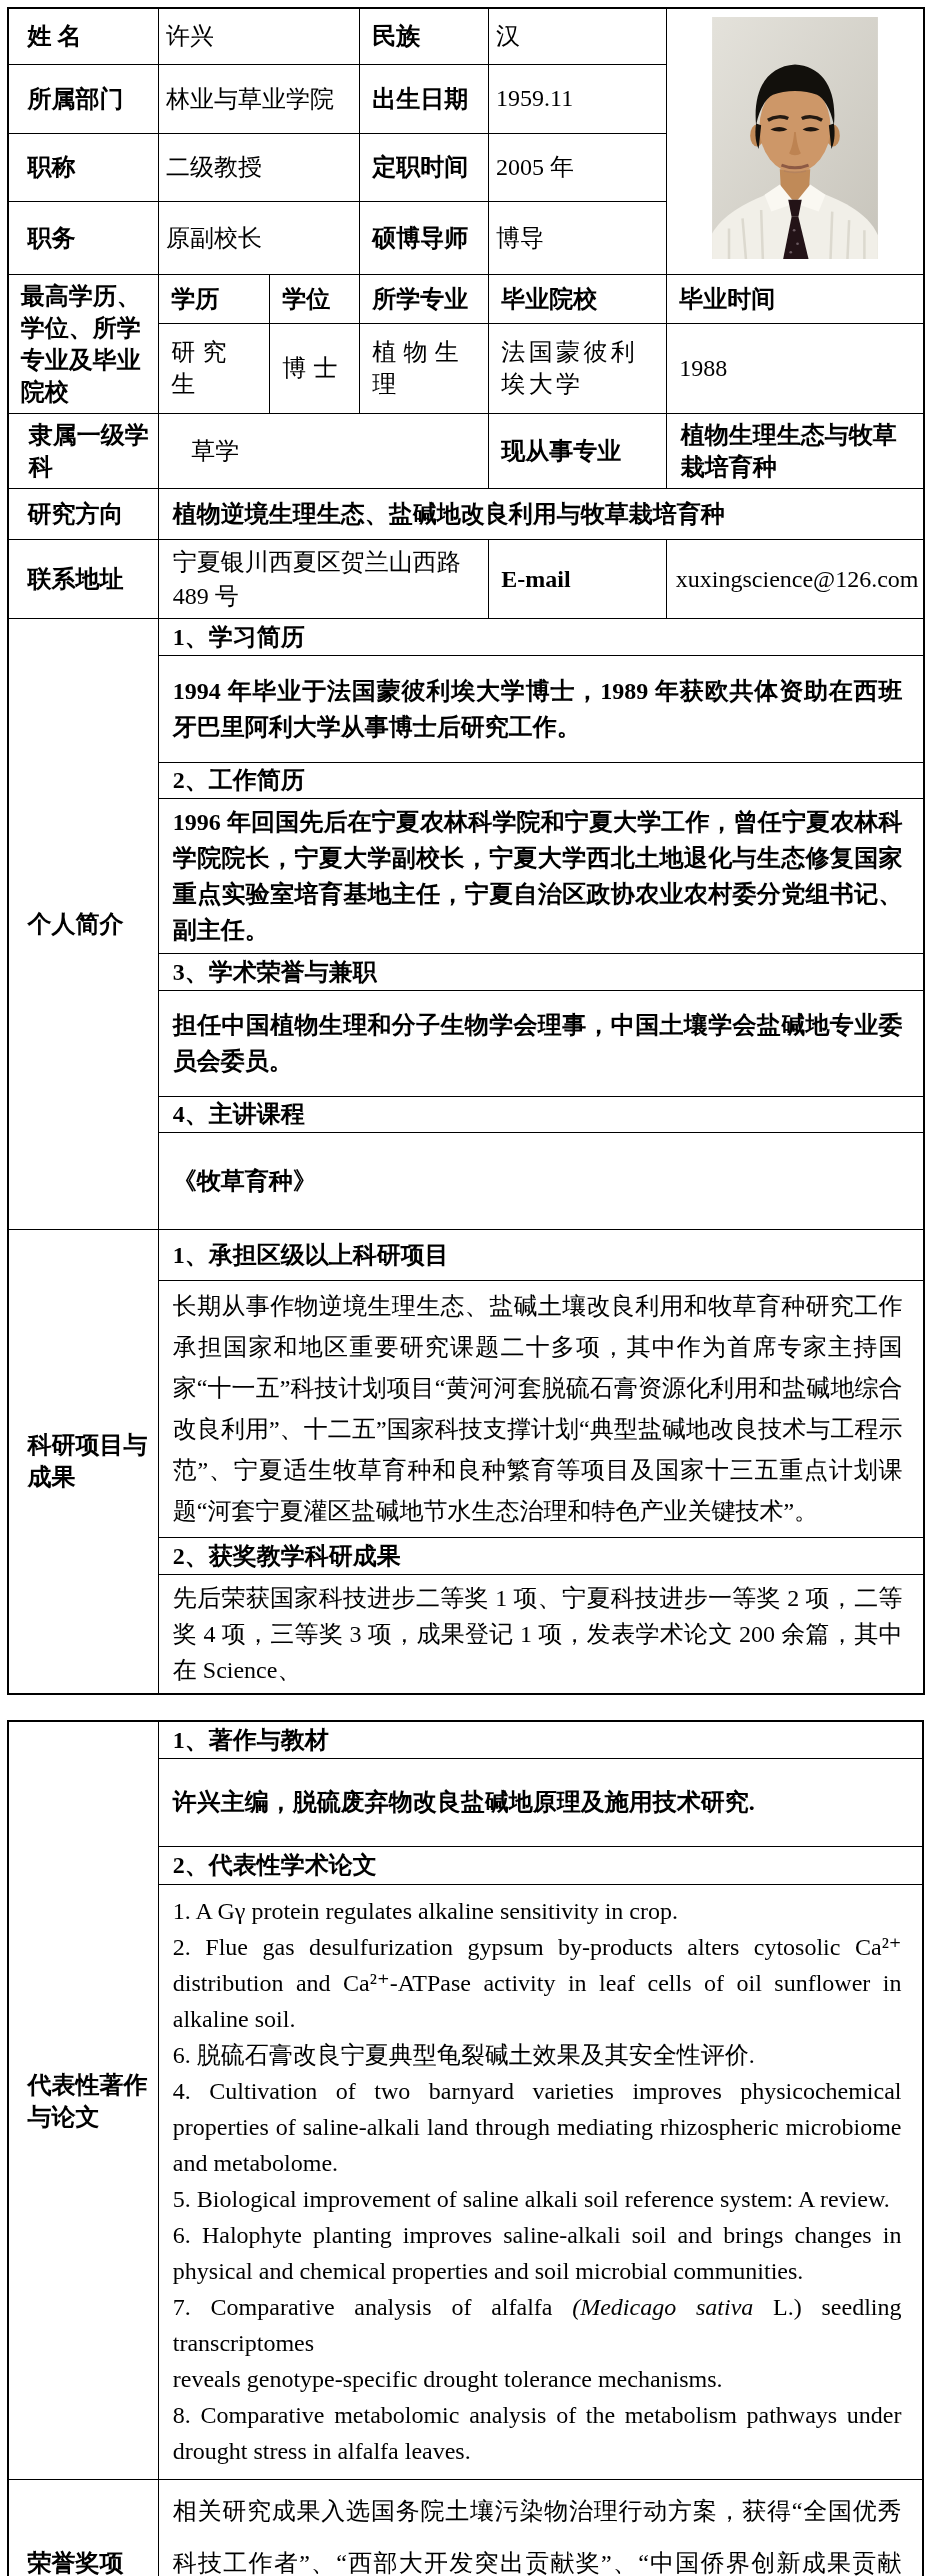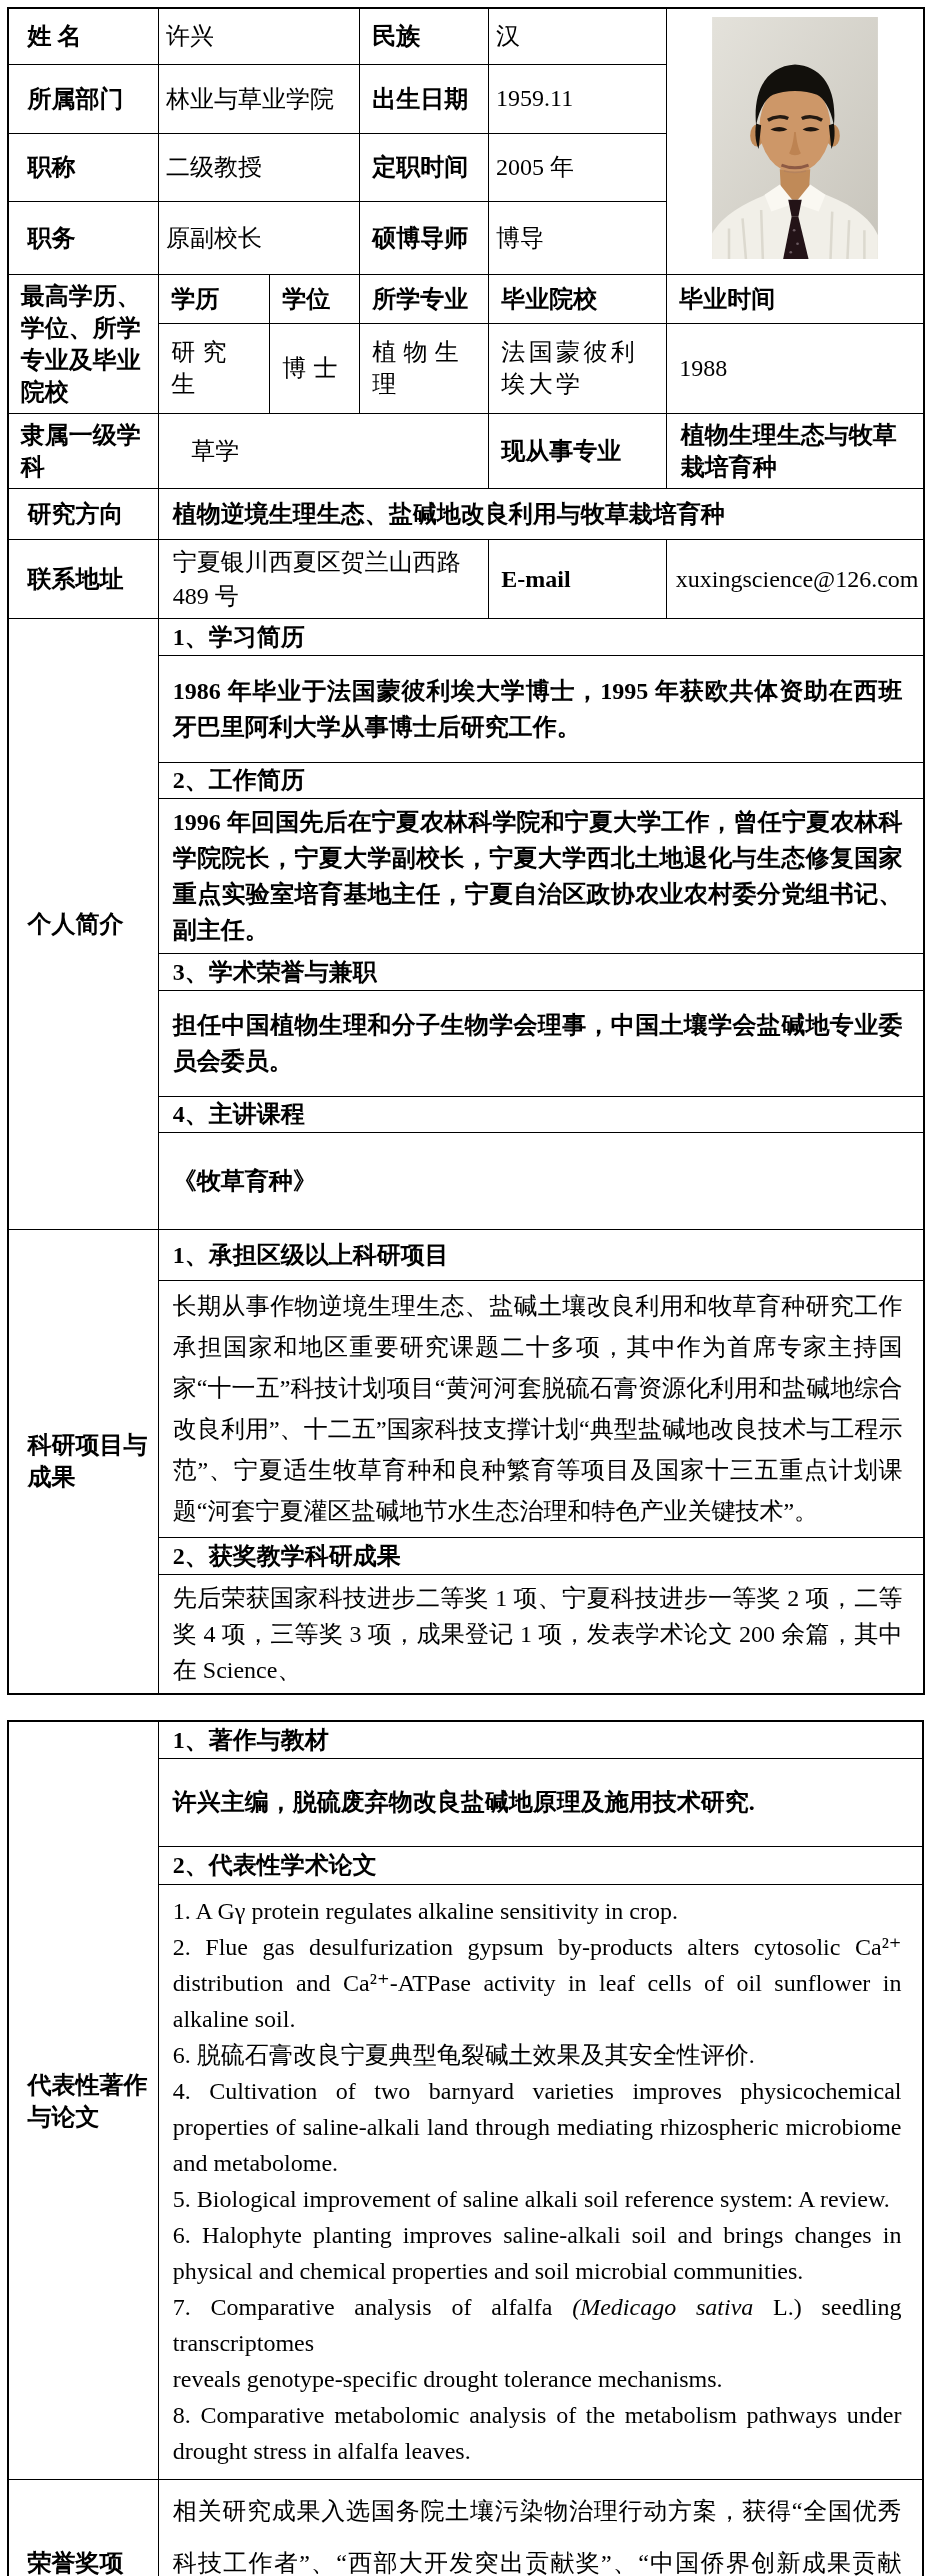--- a/index.html
+++ b/index.html
@@ -151,21 +151,21 @@
 
     <tr style="height:81px">
       <td class="edu-val">研究生</td>
       <td class="edu-val">博士</td>
       <td class="edu-val">植物生理</td>
       <td class="edu-val-tight">法国蒙彼利埃大学</td>
       <td class="edu-val-n">1988</td>
     </tr>
 
     <tr style="height:74px">
-      <td class="lbl" style="padding-left:12px">隶属一级学科</td>
+      <td class="lbl" style="padding-left:20px">隶属一级学科</td>
       <td colspan="3" style="padding:5.1px 6.8px 5.1px 32px">草学</td>
       <td class="lbl" style="padding-left:12px">现从事专业</td>
       <td class="left-val bold">植物生理生态与牧草栽培育种</td>
     </tr>
 
     <tr style="height:51px">
       <td class="lbl">研究方向</td>
       <td colspan="5" class="left-val bold">植物逆境生理生态、盐碱地改良利用与牧草栽培育种</td>
     </tr>
 
@@ -174,21 +174,21 @@
       <td colspan="3" class="left-val" style="line-height:34px">宁夏银川西夏区贺兰山西路 489 号</td>
       <td class="lbl" style="padding-left:12px">E-mail</td>
       <td class="left-val" style="padding-left:8.5px">xuxingscience@126.com</td>
     </tr>
 
     <tr>
       <td class="lbl">个人简介</td>
       <td colspan="5" class="content">
         <div class="subrow sec-h">1、学习简历</div>
         <div class="subrow sec-b" style="min-height:107px">
-          <div class="bold">1986 年毕业于法国蒙彼利埃大学博士，1995 年获欧共体资助在西班牙巴里阿利大学从事博士后研究工作。</div>
+          <div class="bold">1994 年毕业于法国蒙彼利埃大学博士，1989 年获欧共体资助在西班牙巴里阿利大学从事博士后研究工作。</div>
         </div>
         <div class="subrow sec-h">2、工作简历</div>
         <div class="subrow sec-b" style="min-height:107px">
           <div class="bold">1996 年回国先后在宁夏农林科学院和宁夏大学工作，曾任宁夏农林科学院院长，宁夏大学副校长，宁夏大学西北土地退化与生态修复国家重点实验室培育基地主任，宁夏自治区政协农业农村委分党组书记、副主任。</div>
         </div>
         <div class="subrow sec-h">3、学术荣誉与兼职</div>
         <div class="subrow sec-b" style="min-height:106px">
           <div class="bold">担任中国植物生理和分子生物学会理事，中国土壤学会盐碱地专业委员会委员。</div>
         </div>
         <div class="subrow sec-h">4、主讲课程</div>

